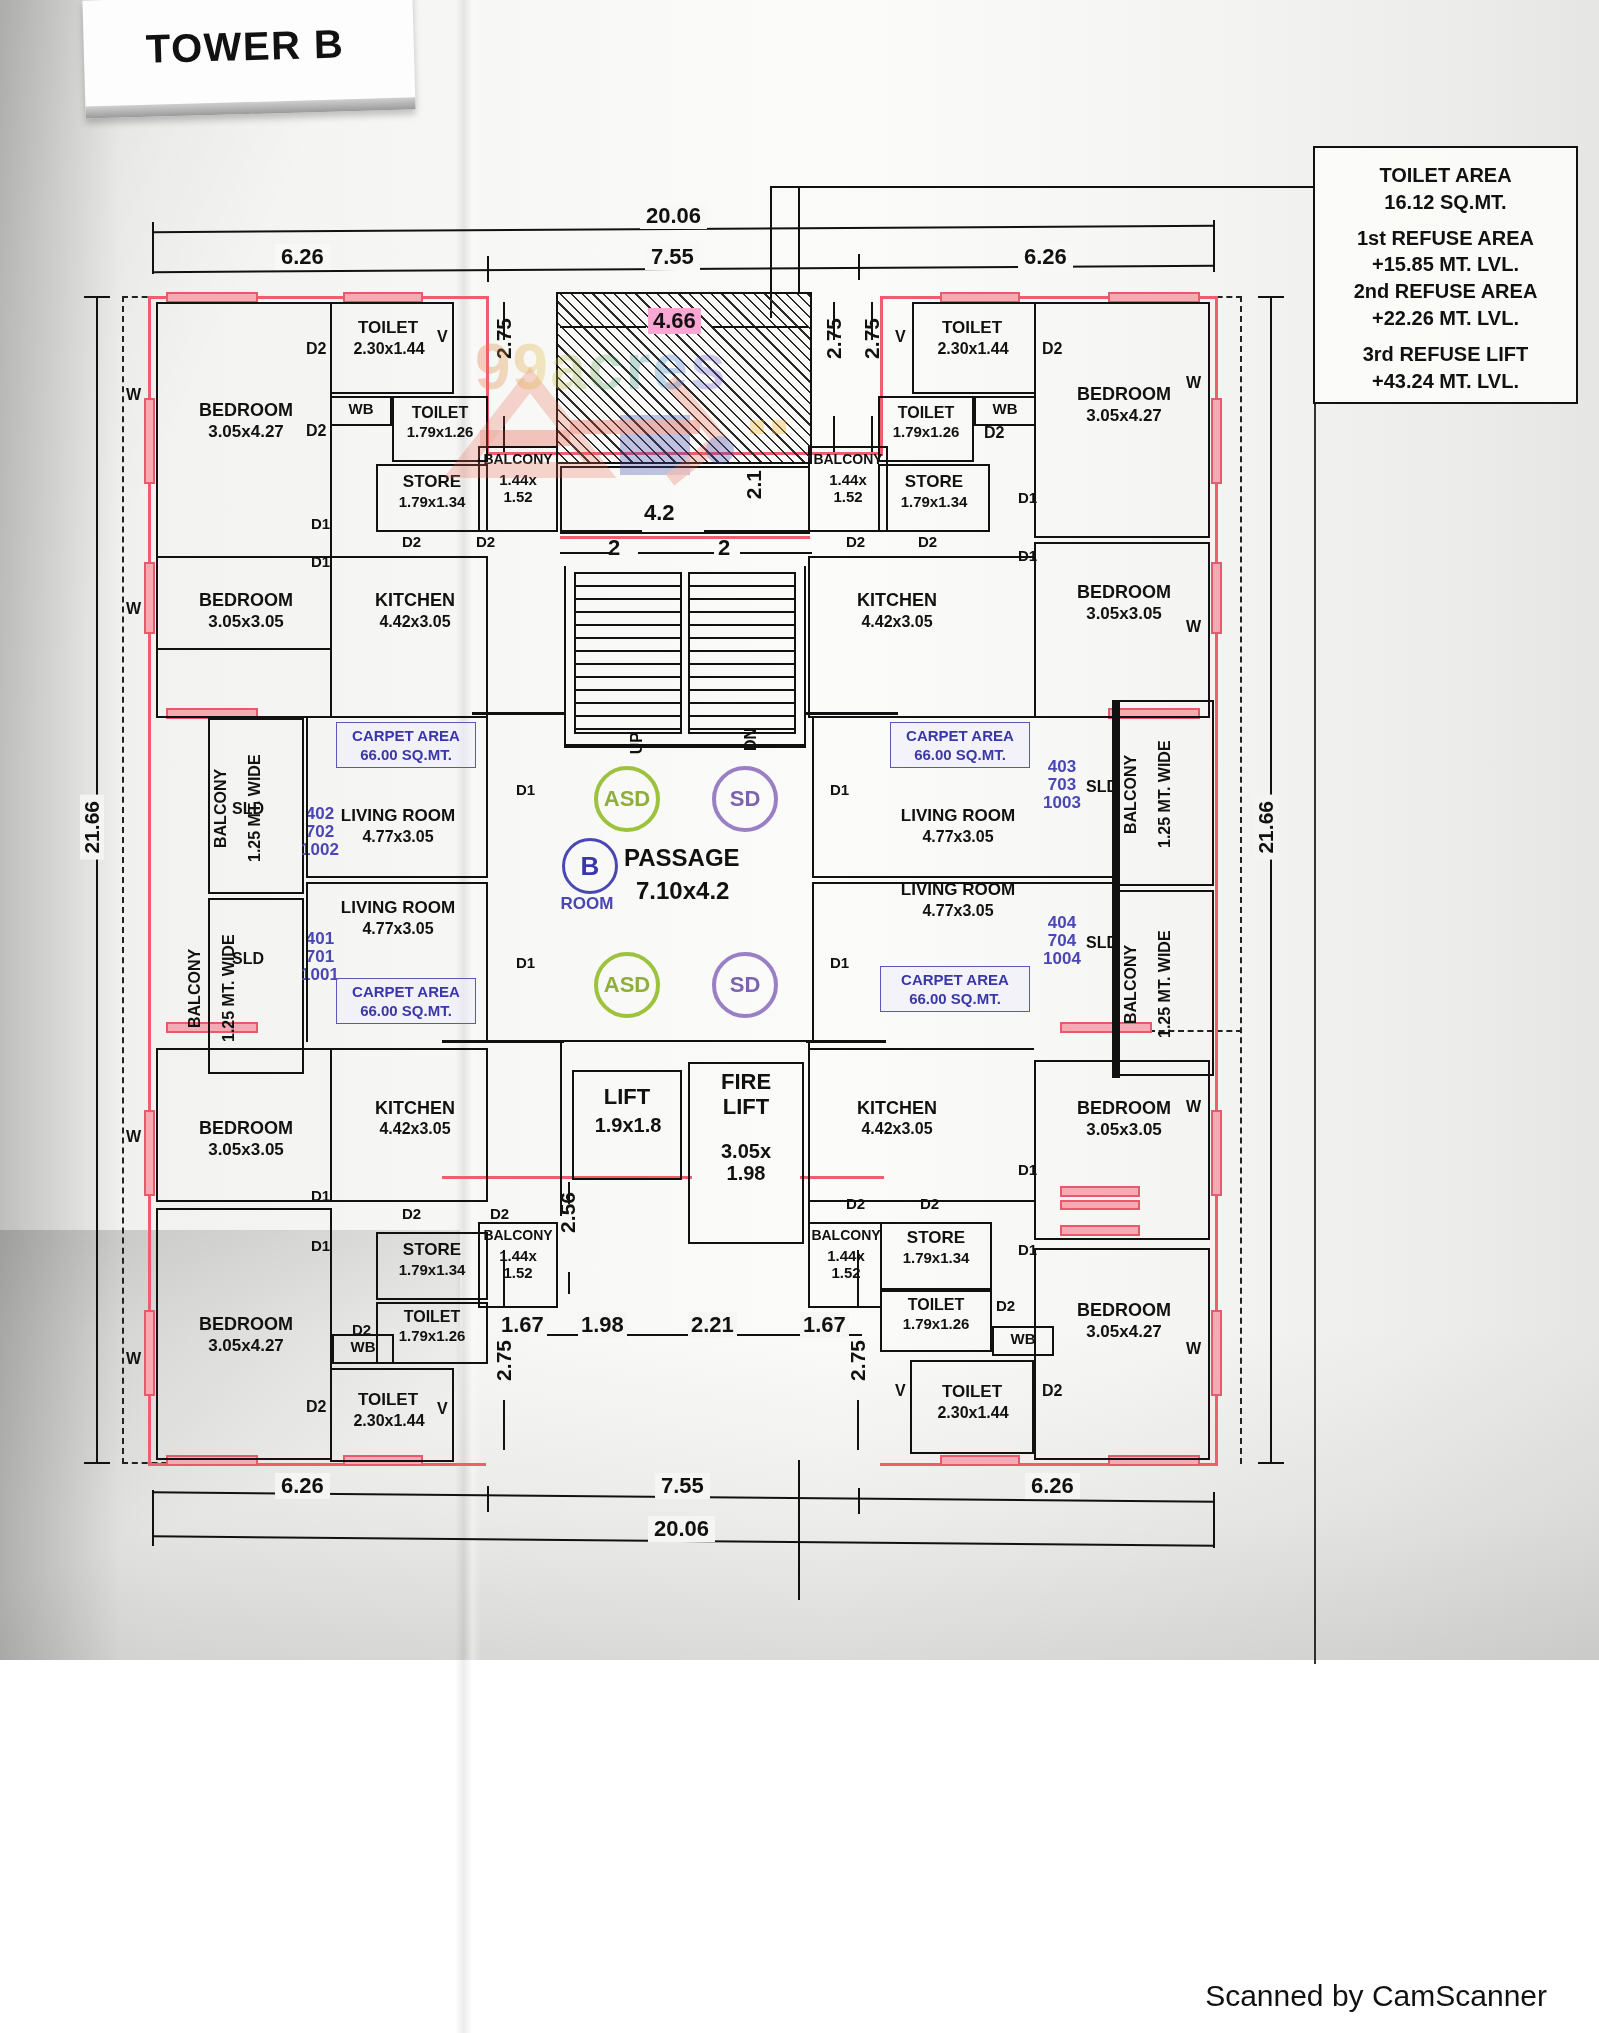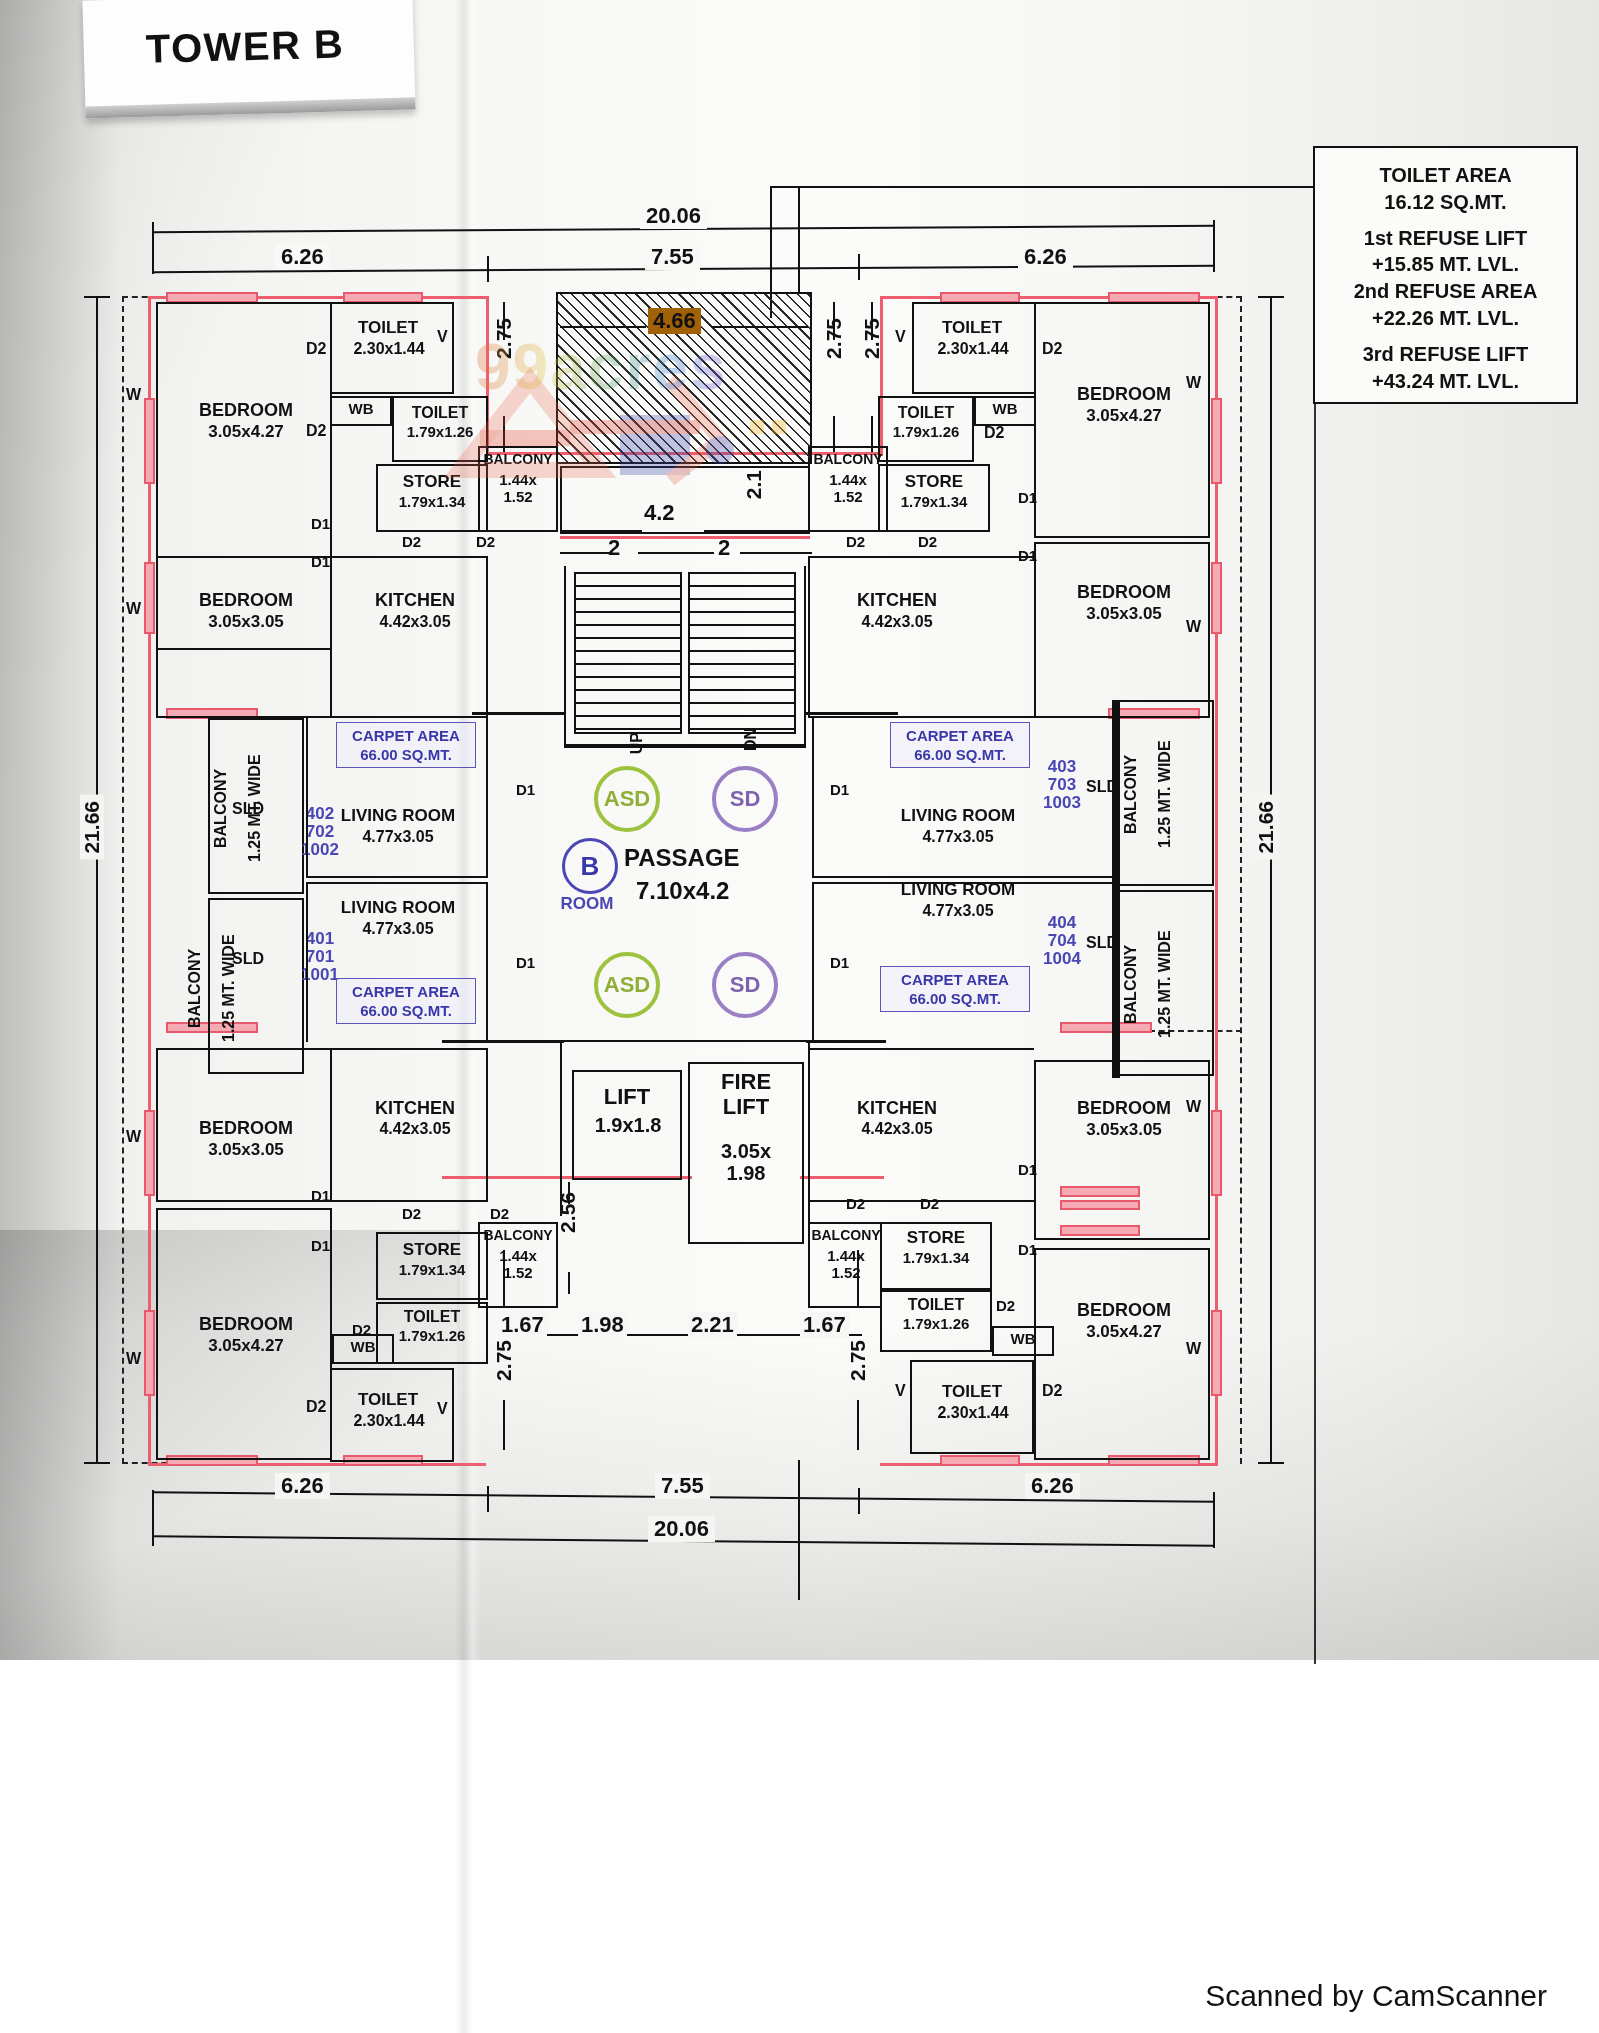--- a/index.html
+++ b/index.html
@@ -96,21 +96,21 @@
 
   <div id="towerTab">
     <div class="tt">TOWER B</div>
     <div class="edge"></div>
   </div>
 
   <div id="refuse" style="left:1313px;top:146px;width:265px;height:258px;">
     <div>TOILET AREA</div>
     <div>16.12 SQ.MT.</div>
     <div class="gap"></div>
-    <div>1st REFUSE LIFT</div>
+    <div>1st REFUSE AREA</div>
     <div>+15.85 MT. LVL.</div>
     <div>2nd REFUSE AREA</div>
     <div>+22.26 MT. LVL.</div>
     <div class="gap"></div>
     <div>3rd REFUSE LIFT</div>
     <div>+43.24 MT. LVL.</div>
   </div>
 
   <div class="ln" style="left:770px;top:186px;width:545px;height:2px;"></div>
   <div class="ln" style="left:770px;top:186px;width:2px;height:132px;"></div>
@@ -416,21 +416,21 @@
   <div class="bk" style="left:992px;top:1326px;width:62px;height:30px;"></div>
   <div class="lbl s15" style="left:993px;top:1331px;width:60px;">WB</div>
 
   <div class="bk" style="left:910px;top:1360px;width:124px;height:94px;"></div>
   <div class="lbl s17" style="left:904px;top:1382px;width:136px;">TOILET</div>
   <div class="lbl s16" style="left:902px;top:1404px;width:142px;">2.30x1.44</div>
   <div class="lbl s16" style="left:1042px;top:1382px;">D2</div>
   <div class="lbl s16" style="left:895px;top:1382px;">V</div>
 
   <div class="hatch" style="left:556px;top:292px;width:256px;height:172px;"></div>
-  <div class="dimtxt" style="left:648px;top:308px;background:#a16207;padding:0 5px;">4.66</div>
+  <div class="dimtxt" style="left:648px;top:308px;background:#f9a8d4;padding:0 5px;">4.66</div>
   <div class="ln" style="left:560px;top:326px;width:86px;height:2px;"></div>
   <div class="ln" style="left:712px;top:326px;width:96px;height:2px;"></div>
 
   <div class="bk" style="left:560px;top:466px;width:250px;height:68px;"></div>
   <div class="dimtxt" style="left:644px;top:500px;background:transparent;">4.2</div>
   <div class="ln" style="left:560px;top:530px;width:82px;height:2px;"></div>
   <div class="ln" style="left:704px;top:530px;width:106px;height:2px;"></div>
   <div class="dimtxt" style="left:608px;top:535px;">2</div>
   <div class="dimtxt" style="left:718px;top:535px;">2</div>
   <div class="ln" style="left:560px;top:552px;width:52px;height:2px;"></div>

